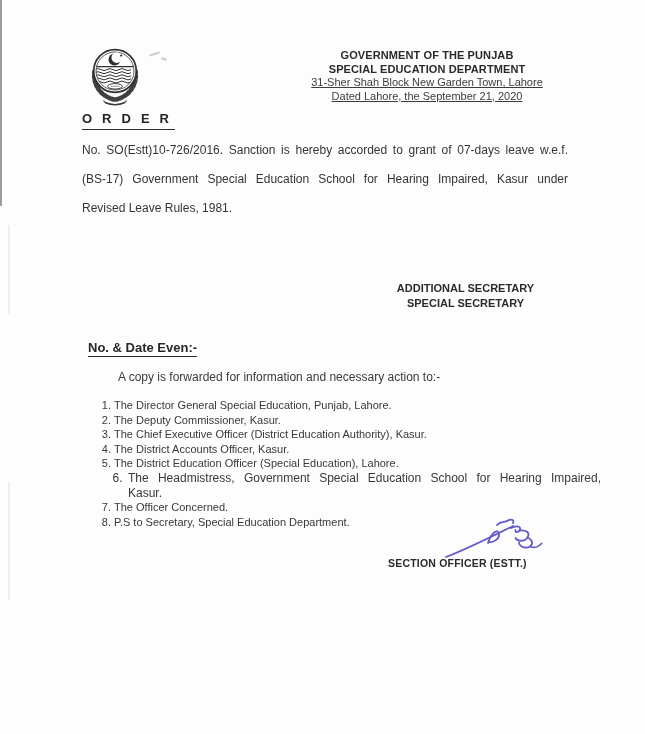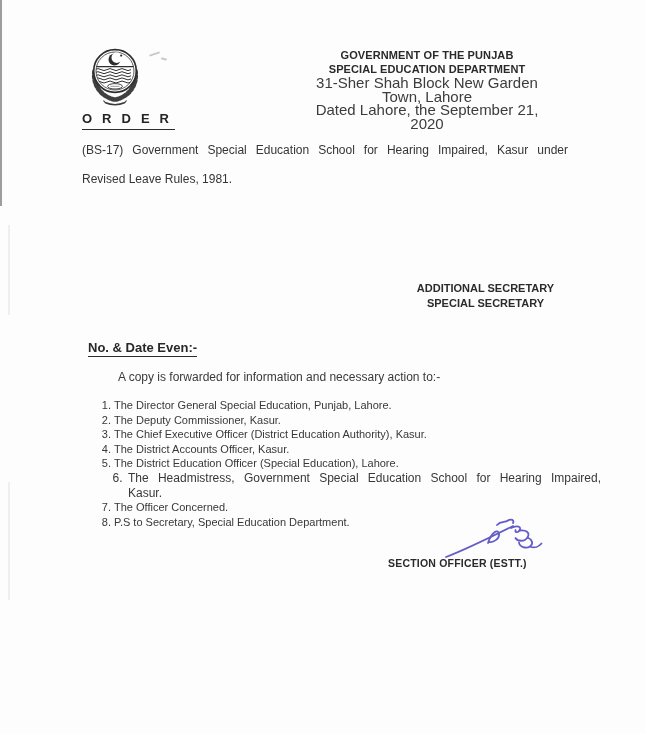--- a/index.html
+++ b/index.html
@@ -18,33 +18,33 @@
   .smudge.s1{left:8px;top:225px;height:90px;}
   .smudge.s2{left:8px;top:482px;height:118px;}
   .pencil-mark{position:absolute;height:1.5px;background:#c9c9c9;border-radius:1px;}
   .pencil-mark.m1{left:149px;top:53px;width:11px;transform:rotate(-18deg);}
   .pencil-mark.m2{left:161px;top:58px;width:6px;transform:rotate(12deg);}
   
   .logo{position:absolute;left:84px;top:44px;width:64px;height:64px;}
   
   .head-block{position:absolute;left:307px;top:48px;width:240px;text-align:center;}
   .head-org{font-weight:bold;font-size:11px;line-height:14px;color:#2a2a2a;letter-spacing:.1px;}
-  .head-addr{font-size:15px;line-height:13.5px;color:#3c3c3c;}
+  .head-addr{font-size:11px;line-height:13.5px;color:#3c3c3c;text-decoration:underline;}
   
   .order-heading{
     position:absolute;left:82px;top:111px;
     font-weight:bold;font-size:13px;letter-spacing:3.2px;color:#242424;
     border-bottom:1.7px solid #2c2c2c;padding:0 3px 2.5px 0;
   }
   
   .para{position:absolute;left:82px;top:136px;width:486px;font-size:12px;color:#353535;}
   .para-line{line-height:29px;text-align:justify;text-align-last:justify;white-space:normal;}
   .para-line.last{text-align:left;text-align-last:left;}
   
-  .signatory{position:absolute;left:403px;top:281px;width:165px;text-align:center;
+  .signatory{position:absolute;left:383px;top:281px;width:165px;text-align:center;
     font-weight:bold;font-size:11px;line-height:15px;color:#2b2b2b;}
   
   .ref-heading{position:absolute;left:88px;top:340px;font-weight:bold;font-size:13px;color:#282828;
     border-bottom:1.5px solid #2c2c2c;padding-bottom:1px;}
   .forward-line{position:absolute;left:118px;top:370px;font-size:12px;color:#3a3a3a;}
   ol.cc-list{
     position:absolute;left:82px;top:398px;width:487px;
     margin:0;padding:0 0 0 32px;
     font-size:11px;line-height:14.6px;color:#383838;
   }
@@ -102,20 +102,21 @@
   <div class="head-block">
     <div class="head-org">GOVERNMENT OF THE PUNJAB</div>
     <div class="head-org">SPECIAL EDUCATION DEPARTMENT</div>
     <div class="head-addr">31-Sher Shah Block New Garden Town, Lahore</div>
     <div class="head-addr">Dated Lahore, the September 21, 2020</div>
   </div>
 
   <div class="order-heading">O R D E R</div>
 
   <div class="para">
+    <div class="para-line">No. SO(Estt)10-726/2016. Sanction is hereby accorded to grant of 07-days leave w.e.f.</div>
     <div class="para-line">(BS-17) Government Special Education School for Hearing Impaired, Kasur under</div>
     <div class="para-line last">Revised Leave Rules, 1981.</div>
   </div>
 
   <div class="signatory">
     <div>ADDITIONAL SECRETARY</div>
     <div>SPECIAL SECRETARY</div>
   </div>
 
   <div class="ref-heading">No. &amp; Date Even:-</div>

